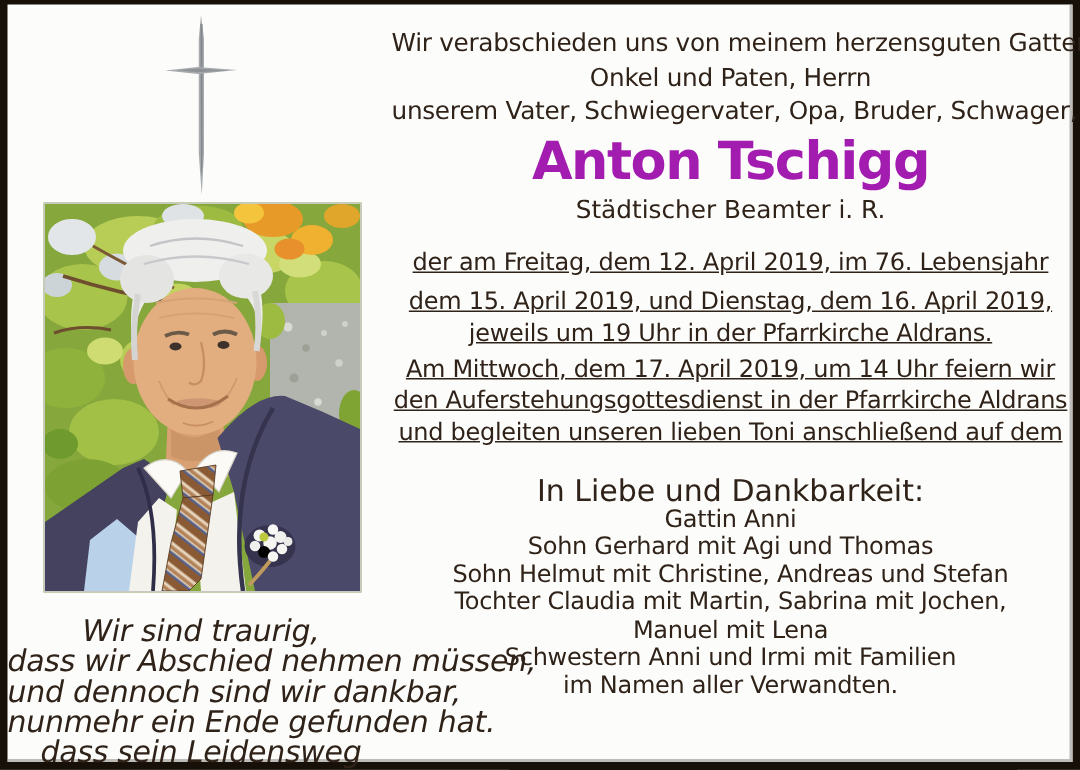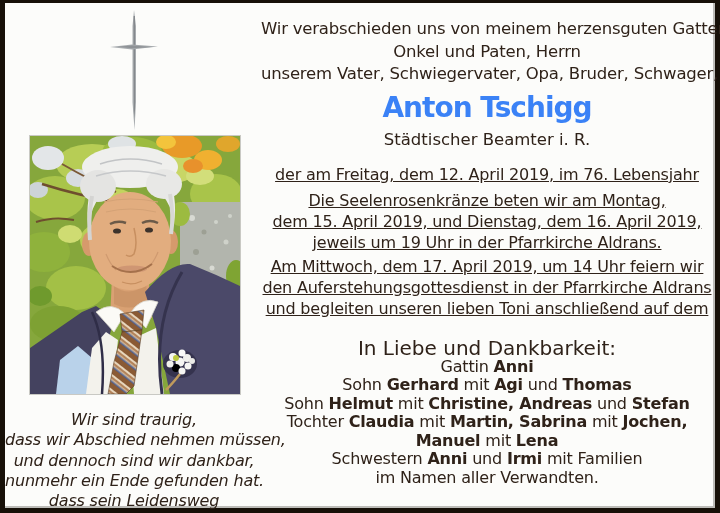--- a/index.html
+++ b/index.html
@@ -7,31 +7,31 @@
   .frame{position:absolute;inset:0;width:720px;height:513px;background:#171008;}
   .card{position:absolute;left:5px;top:3px;right:5px;bottom:5px;background:#fcfcfa;
     box-shadow:inset -2px -2px 0 #bdbcb8;color:#2f2219;}
   .cross{position:absolute;left:103px;top:7px;width:52px;height:126px;}
   .photo{position:absolute;left:24px;top:132px;width:210px;height:258px;
     border:1px solid #c9c9c4;background:#86a73c;}
   .photo svg{display:block;}
   .right-col{position:absolute;left:256px;top:15px;width:452px;text-align:center;}
   .ln{white-space:nowrap;}
   .intro{font-size:16.5px;line-height:22.5px;letter-spacing:-0.2px;}
-  .name{font-size:28px;line-height:44px;font-weight:bold;color:#3b82f6;
+  .name{font-size:35px;line-height:44px;font-weight:bold;color:#a21caf;
     letter-spacing:-1px;white-space:nowrap;}
   .subtitle{font-size:16.5px;line-height:20px;font-weight:normal;white-space:nowrap;}
   .para{font-size:16px;line-height:21px;letter-spacing:-0.2px;text-decoration:underline;}
   .p1{margin-top:14px;} .p2{margin-top:5px;} .p3{margin-top:3px;}
   .closing{margin-top:20px;font-size:20px;line-height:19px;white-space:nowrap;}
   .family{font-size:16px;line-height:18.5px;letter-spacing:-0.2px;}
   .family .fl{white-space:nowrap;}
-  .b{font-weight:bold;text-align:center;}
+  .b{font-weight:normal;text-align:center;}
   .verse{position:absolute;left:0px;top:407px;width:258px;text-align:center;
-    font-style:italic;font-size:16px;line-height:20.3px;letter-spacing:-0.2px;}
+    font-style:italic;font-size:20px;line-height:20.3px;letter-spacing:-0.2px;}
 </style>
 </head>
 <body>
 
 <div class="frame">
   <div class="card">
 
     <svg class="cross" viewBox="0 0 52 126" aria-hidden="true">
       <polygon points="26,0 28,16 28,92 26.5,120 24.5,92 24.5,16" fill="#a7abae"></polygon>
       <polygon points="25.6,6 27,6 27,100 26,108" fill="#84888c"></polygon>
@@ -161,21 +161,20 @@
           <div class="ln">Wir verabschieden uns von meinem herzensguten Gatten,</div>
           <div class="ln">Onkel und Paten, Herrn</div>
           <div class="ln">unserem Vater, Schwiegervater, Opa, Bruder, Schwager,</div>
         </div>
       <div class="name">Anton Tschigg</div>
       <div class="subtitle">Städtischer Beamter i. R.</div>
       <div class="para p1">
           <div class="ln">der am Freitag, dem 12. April 2019, im 76. Lebensjahr</div>
         </div>
       <div class="para p2">
-          <div class="ln">Die Seelenrosenkränze beten wir am Montag,</div>
           <div class="ln">dem 15. April 2019, und Dienstag, dem 16. April 2019,</div>
           <div class="ln">jeweils um 19 Uhr in der Pfarrkirche Aldrans.</div>
         </div>
       <div class="para p3">
           <div class="ln">Am Mittwoch, dem 17. April 2019, um 14 Uhr feiern wir</div>
           <div class="ln">den Auferstehungsgottesdienst in der Pfarrkirche Aldrans</div>
           <div class="ln">und begleiten unseren lieben Toni anschließend auf dem</div>
         </div>
       <div class="closing">In Liebe und Dankbarkeit:</div>
       <div class="family">

